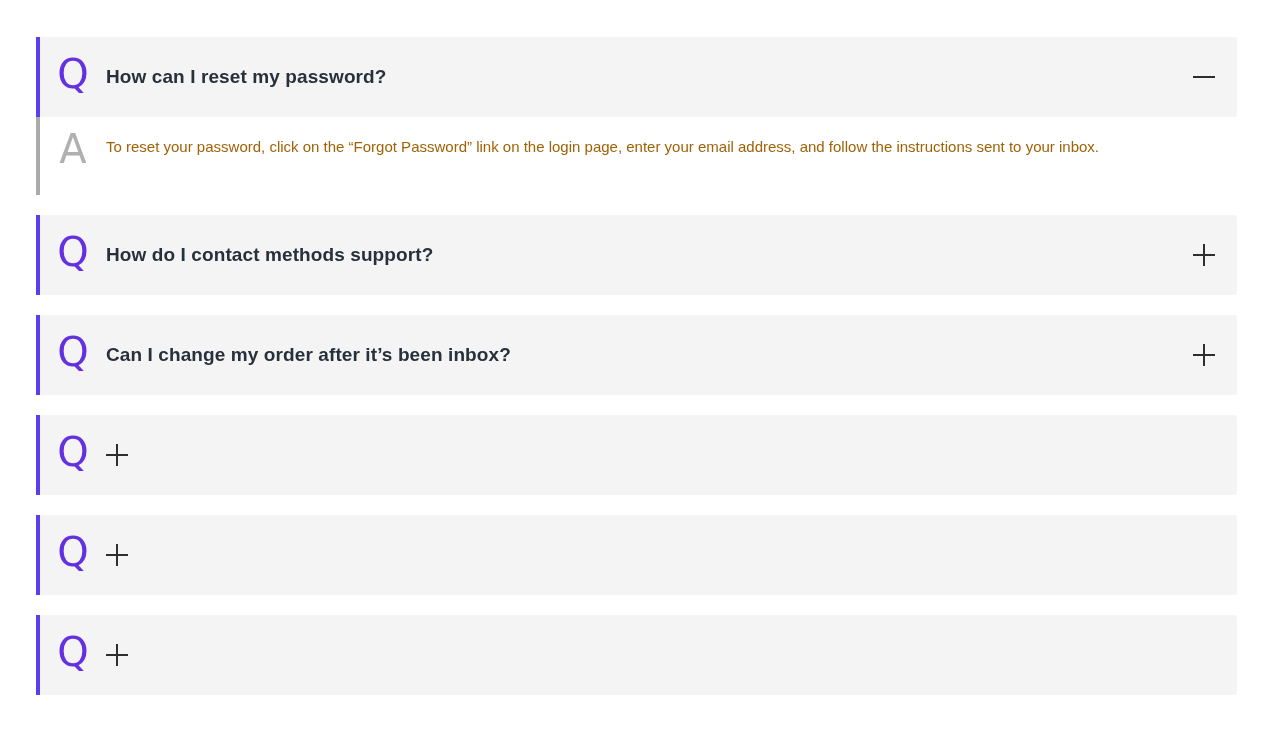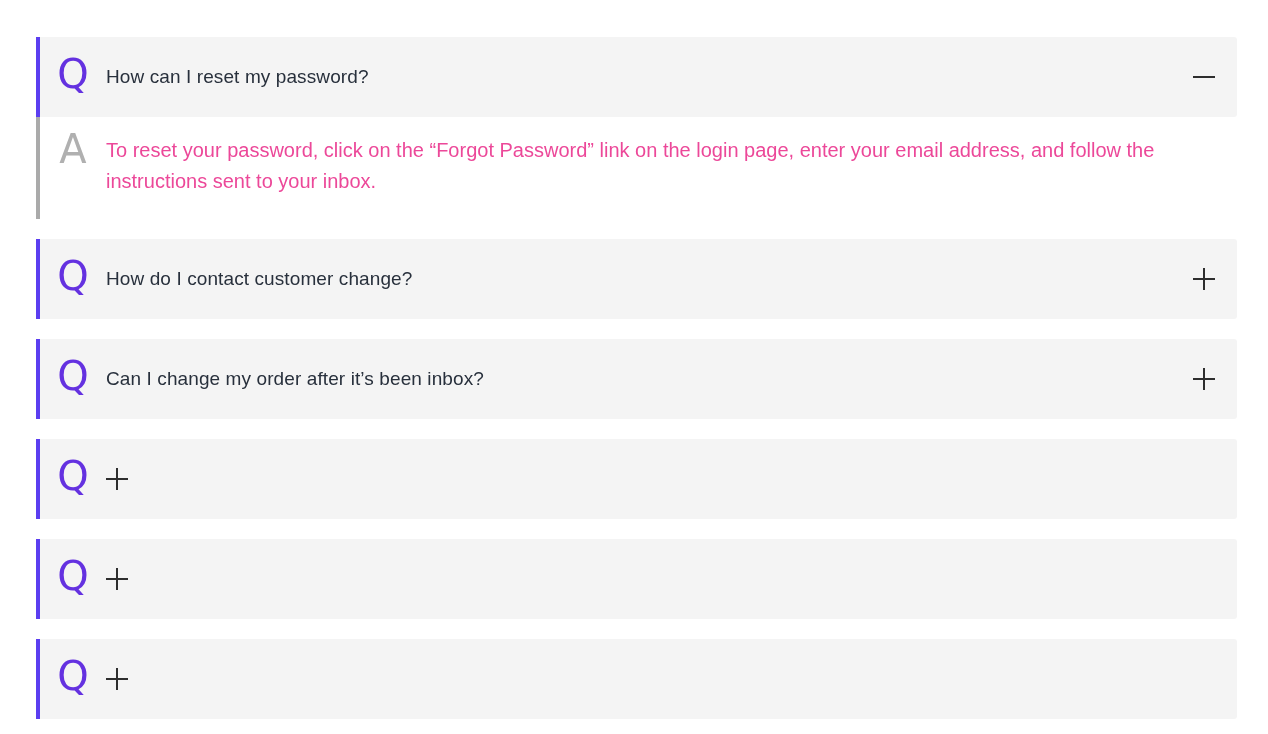--- a/index.html
+++ b/index.html
@@ -58,21 +58,21 @@
     padding-bottom: 6px;
   }
   .marker-a {
     color: #b0b0b0;
     padding-bottom: 4px;
   }
 
   .q-text {
     flex: 1 1 auto;
     font-size: 19px;
-    font-weight: 400;
+    font-weight: 700;
     color: #28303c;
     letter-spacing: 0.1px;
   }
 
   .toggle-icon {
     flex: 0 0 auto;
     position: relative;
     width: 22px;
     height: 22px;
     cursor: pointer;
@@ -100,23 +100,23 @@
     display: flex;
     align-items: flex-start;
     background: #ffffff;
     border-left: 4px solid #aaaaaa;
     padding: 12px 22px 22px 0;
     min-height: 72px;
   }
 
   .a-text {
     flex: 1 1 auto;
-    font-size: 20px;
+    font-size: 15px;
     line-height: 1.55;
-    color: #ec4899;
+    color: #a16207;
     padding-top: 6px;
     padding-right: 10px;
   }
 </style>
 </head>
 <body>
 
 <div class="faq-list">
 
   <div class="faq-item">
@@ -130,21 +130,21 @@
     </div>
     <div class="a-row" data-visible="true">
       <div class="marker marker-a">A</div>
       <div class="a-text">To reset your password, click on the “Forgot Password” link on the login page, enter your email address, and follow the instructions sent to your inbox.</div>
     </div>
   </div>
 
   <div class="faq-item">
     <div class="q-row">
       <div class="marker marker-q">Q</div>
-      <div class="q-text">How do I contact customer change?</div>
+      <div class="q-text">How do I contact methods support?</div>
       <div class="toggle-icon" data-state="collapsed">
         <span class="bar bar-h"></span>
         <span class="bar bar-v"></span>
       </div>
     </div>
 
   </div>
 
   <div class="faq-item">
     <div class="q-row">

